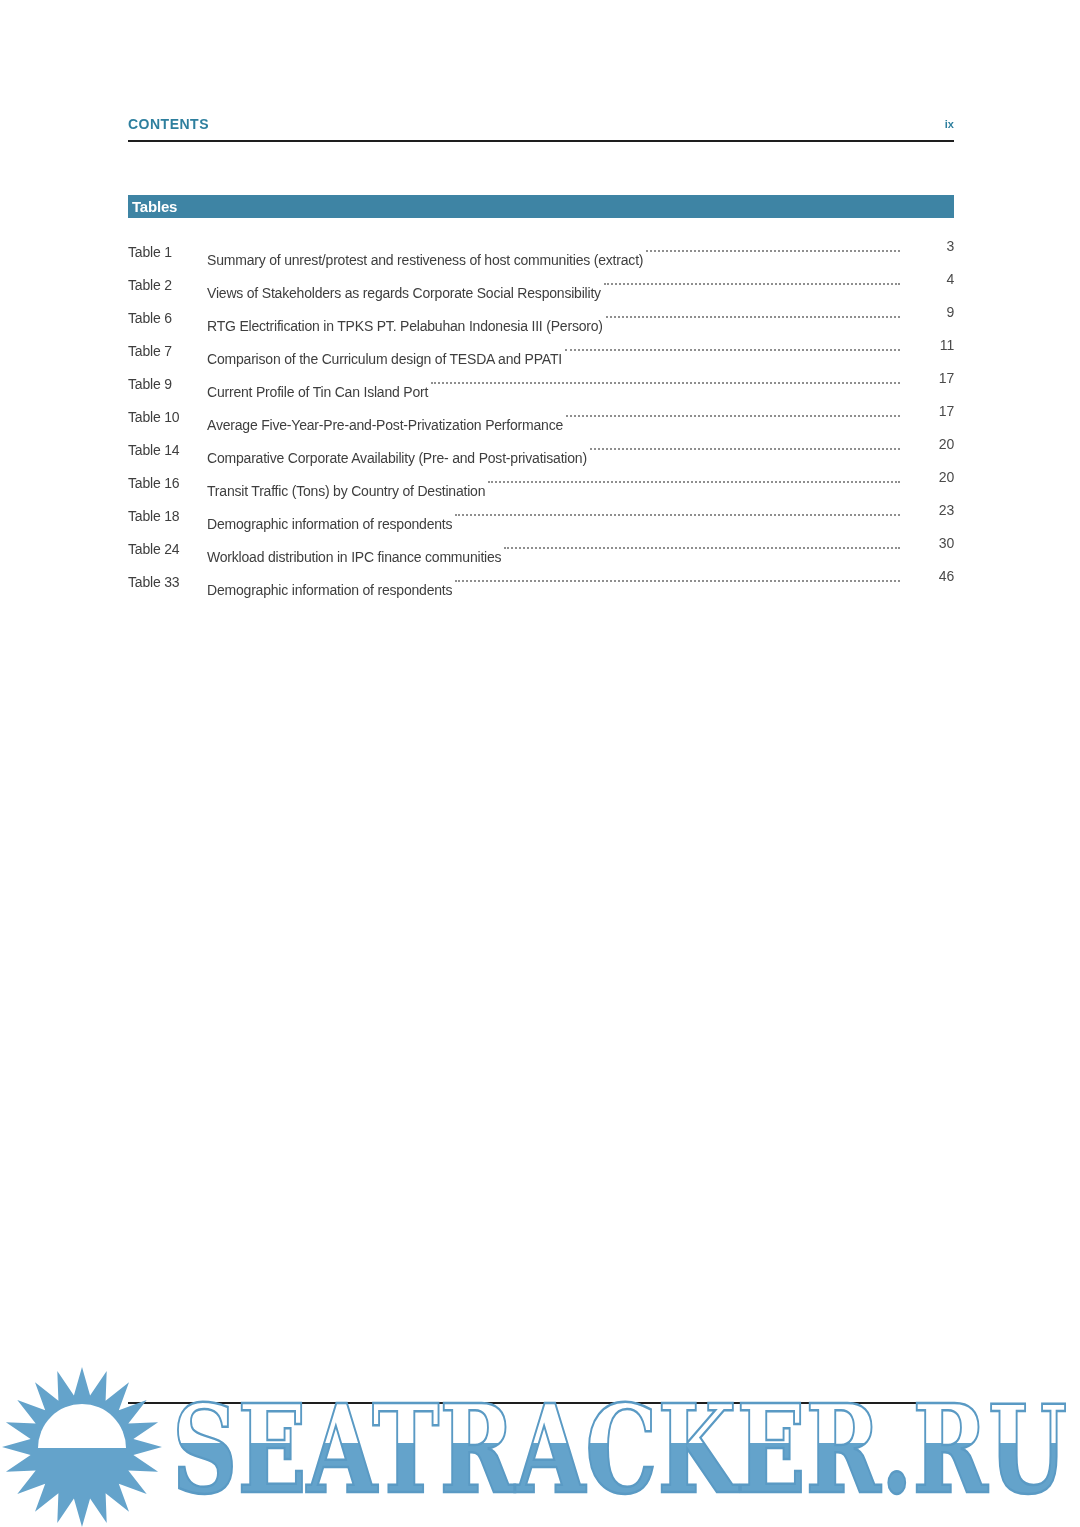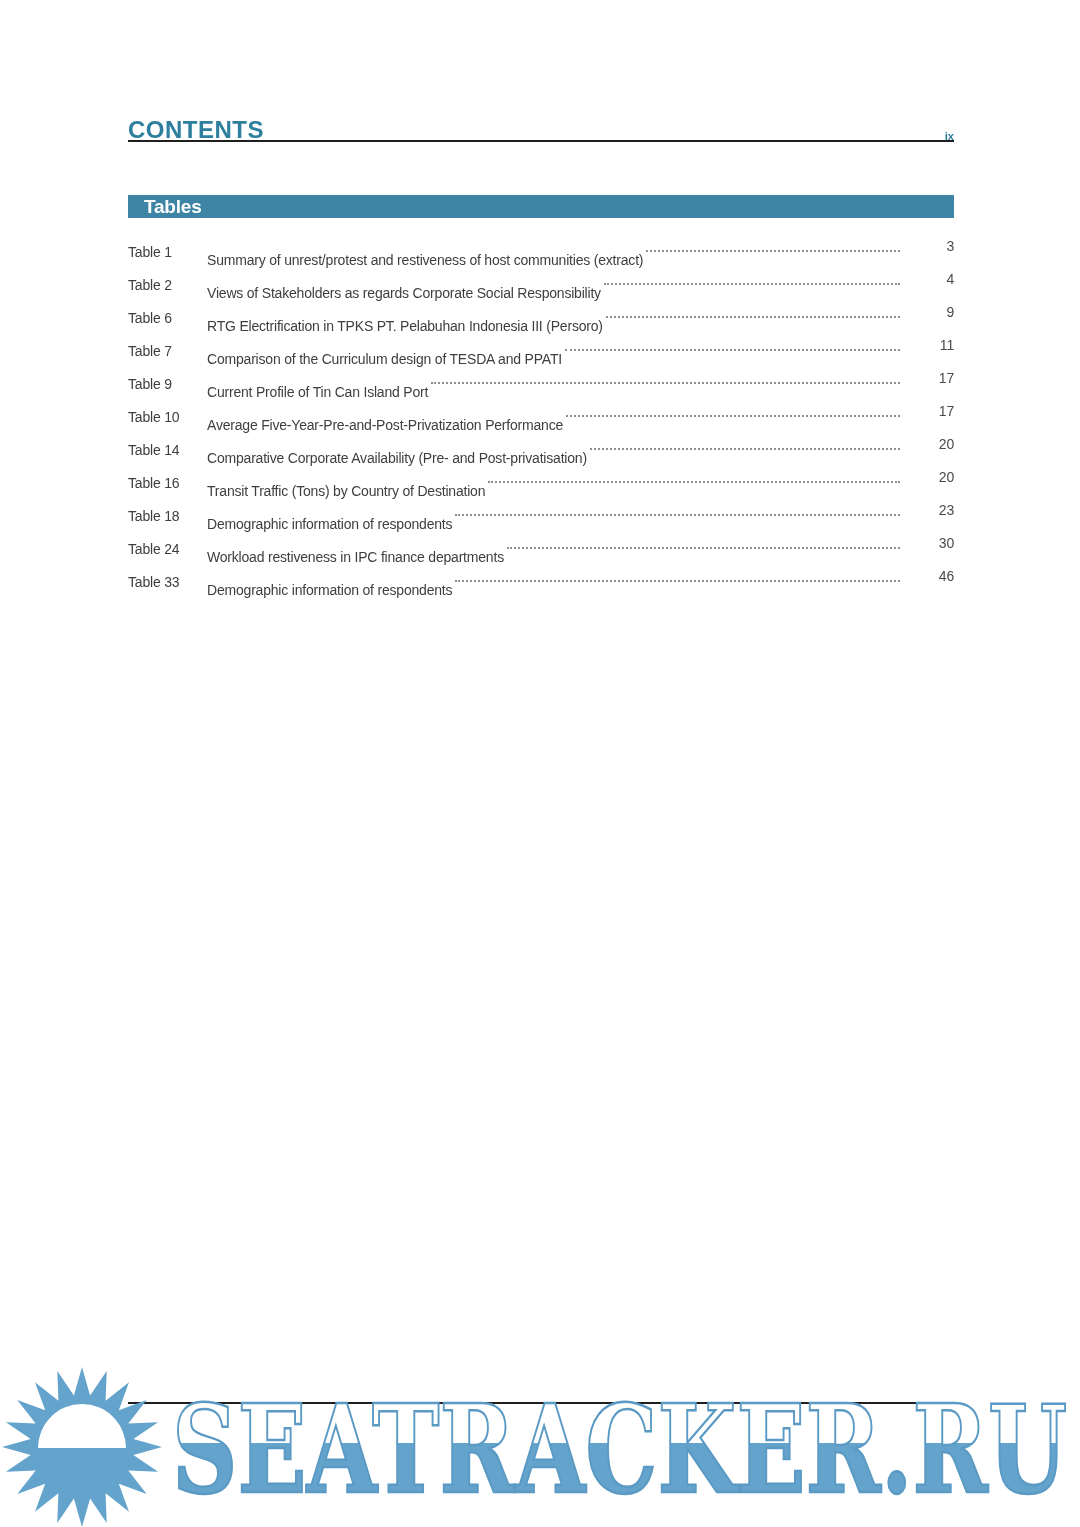--- a/index.html
+++ b/index.html
@@ -19,21 +19,21 @@
   .page-header {
     position: absolute;
     left: 128px;
     top: 116px;
     width: 826px;
     display: flex;
     justify-content: space-between;
     align-items: flex-end;
   }
   .page-header .doc-title {
-    font-size: 24px;
+    font-size: 14px;
     font-weight: bold;
     letter-spacing: 0.5px;
     color: #2e7f9e;
   }
   .page-header .folio {
     font-size: 11px;
     font-weight: bold;
     color: #2e7f9e;
     padding-bottom: 2px;
   }
@@ -52,22 +52,22 @@
     top: 195px;
     width: 826px;
     height: 23px;
     background: #3e84a4;
     display: flex;
     align-items: center;
   }
   .tables-bar .bar-label {
     color: #ffffff;
     font-weight: bold;
-    font-size: 19px;
-    padding-left: 16px;
+    font-size: 15px;
+    padding-left: 4px;
     letter-spacing: -0.2px;
   }
   
   .toc {
     position: absolute;
     left: 128px;
     top: 229px;
     width: 826px;
   }
   .toc-row {
@@ -202,21 +202,21 @@
       <div class="toc-row">
         <span class="toc-label">Table 18</span>
         <span class="toc-title">Demographic information of respondents</span>
         <span class="toc-leader"></span>
         <span class="toc-page">23</span>
       </div>
 
 
       <div class="toc-row">
         <span class="toc-label">Table 24</span>
-        <span class="toc-title">Workload restiveness in IPC finance departments</span>
+        <span class="toc-title">Workload distribution in IPC finance communities</span>
         <span class="toc-leader"></span>
         <span class="toc-page">30</span>
       </div>
 
       <div class="toc-row">
         <span class="toc-label">Table 33</span>
         <span class="toc-title">Demographic information of respondents</span>
         <span class="toc-leader"></span>
         <span class="toc-page">46</span>
       </div>

